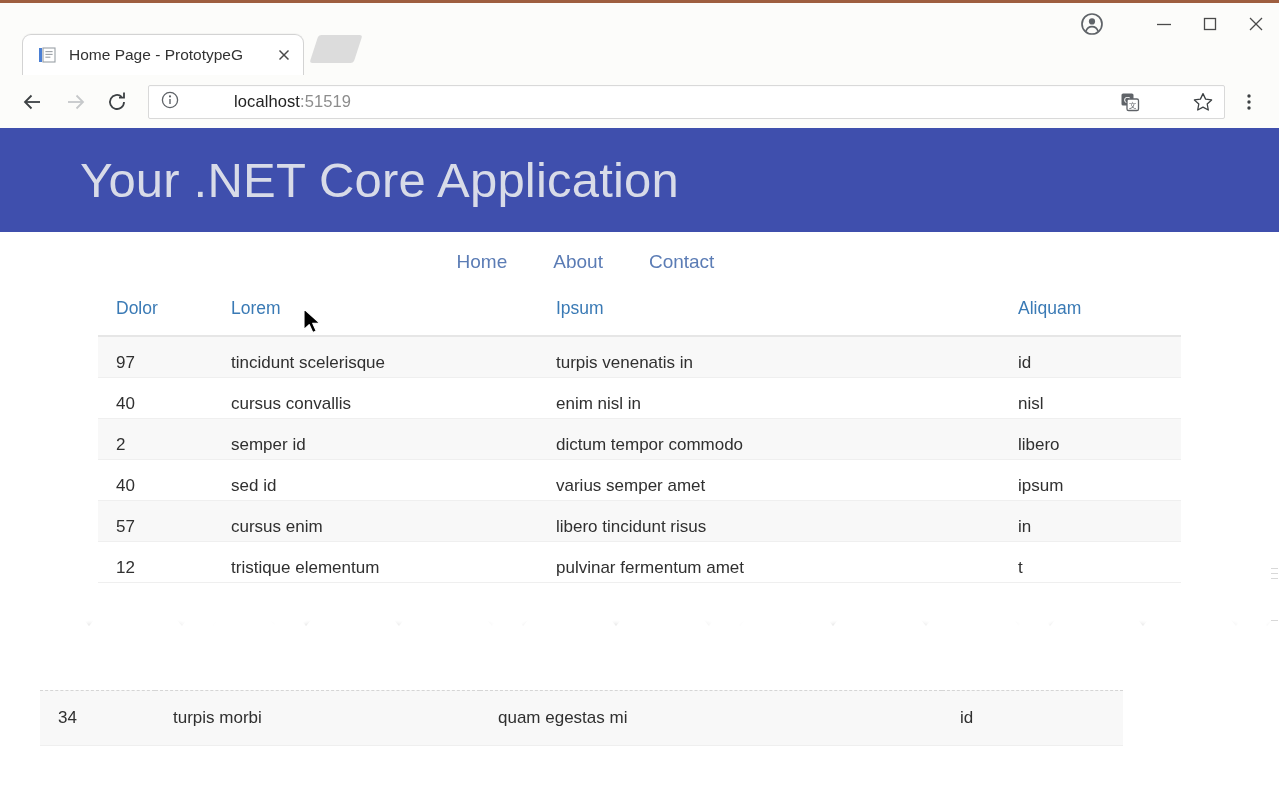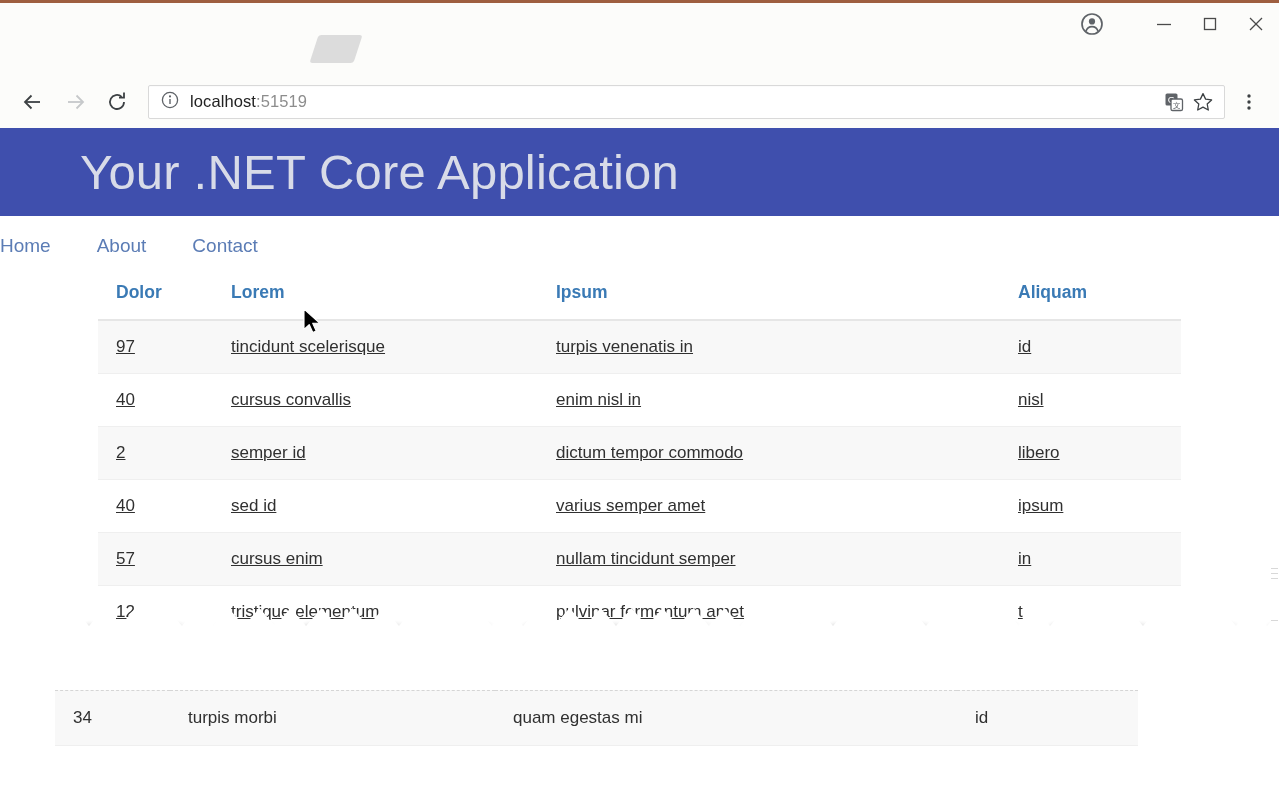--- a/index.html
+++ b/index.html
@@ -131,20 +131,21 @@
     flex: 1 1 auto;
     height: 34px;
     margin: 0 6px 0 10px;
     background: #ffffff;
     border: 1px solid #d9d9d9;
     border-radius: 2px;
     display: flex;
     align-items: center;
     padding: 0 10px 0 12px;
     box-shadow: inset 0 1px 1px rgba(0,0,0,.02);
+    gap: 44px;
   }
   .omnibox .info-icon { flex: 0 0 18px; margin-right: 11px; }
   .omni-url {
     flex: 1 1 auto;
     font-size: 16.5px;
     color: #222222;
     letter-spacing: .1px;
     white-space: nowrap;
   }
   .omni-url .dim { color: #8d8d8d; }
@@ -160,39 +161,39 @@
     position: absolute;
     top: 128px; left: 0;
     width: 1279px;
     height: 683px;
     background: #ffffff;
     overflow: hidden;
   }
 
   .banner {
     width: 100%;
-    height: 88px;
+    height: 104px;
     background: #3f4fad;
     display: flex;
     align-items: center;
     padding-left: 80px;
   }
   .banner-title {
     font-size: 49px;
     color: #d8dbe8;
     font-weight: 400;
     letter-spacing: .2px;
     line-height: 1;
   }
 
   .nav {
     height: 60px;
     display: flex;
     align-items: center;
-    justify-content: flex-start;
+    justify-content: center;
     padding-right: 108px;
     gap: 46px;
   }
   .nav a {
     font-size: 19px;
     color: #5b7cb5;
     text-decoration: none;
     white-space: nowrap;
   }
 
@@ -201,33 +202,32 @@
     position: relative;
   }
   table.grid {
     width: 1083px;
     border-collapse: collapse;
     table-layout: fixed;
   }
   table.grid th {
     text-align: left;
     font-size: 17.5px;
-    font-weight: 700;
+    font-weight: 400;
     color: #3a7ab5;
     padding: 6px 0 16px 18px;
     border-bottom: 2px solid #e6e6e6;
   }
   table.grid td {
     font-size: 17px;
     color: #303030;
-    padding: 16px 0 16px 18px;
+    padding: 16px 0 4px 18px;
     border-bottom: 1px solid #efefef;
     white-space: nowrap;
     overflow: hidden;
-    text-decoration: underline;
   }
   table.grid tbody tr:nth-child(odd) td { background: #f8f8f8; }
   table.grid tbody tr:nth-child(even) td { background: #ffffff; }
 
   .col-dolor   { width: 115px; }
   .col-lorem   { width: 325px; }
   .col-ipsum   { width: 462px; }
   .col-aliquam { width: 181px; }
 
   
@@ -292,21 +292,21 @@
       1224.5px 0, 1240px 18px, 1255.5px 0, 1271px 18px, 1286.5px 0, 1290px 6px,
       1290px 100%
     );
   }
 
   
   .lower-wrap {
     position: absolute;
     left: 0;
     width: 1279px;
-    padding: 0 55px;
+    padding: 0 40px;
   }
   table.lower {
     width: 1083px;
     border-collapse: collapse;
     table-layout: fixed;
   }
   table.lower td {
     font-size: 17px;
     color: #303030;
     padding: 17px 0 17px 18px;
@@ -373,20 +373,38 @@
           <svg width="22" height="22" viewBox="0 0 22 22" aria-hidden="true">
             <line x1="5" y1="5" x2="17" y2="17" stroke="#4a4a4a" stroke-width="1.3"></line>
             <line x1="17" y1="5" x2="5" y2="17" stroke="#4a4a4a" stroke-width="1.3"></line>
           </svg>
         </div>
 
       </div>
 
       <div class="tabstrip">
 
+        <div class="tab">
+          <span class="tab-favicon">
+            <svg width="20" height="20" viewBox="0 0 20 20" aria-hidden="true">
+              <rect x="2" y="3" width="3" height="14" fill="#4a7fd4"></rect>
+              <rect x="6" y="3" width="12" height="14" fill="#ffffff" stroke="#9aa0a6" stroke-width="1.1"></rect>
+              <line x1="8.4" y1="6.6" x2="15.6" y2="6.6" stroke="#9aa0a6" stroke-width="1.1"></line>
+              <line x1="8.4" y1="9.4" x2="15.6" y2="9.4" stroke="#9aa0a6" stroke-width="1.1"></line>
+              <line x1="8.4" y1="12.2" x2="13.4" y2="12.2" stroke="#9aa0a6" stroke-width="1.1"></line>
+            </svg>
+          </span>
+          <span class="tab-title">Home Page - PrototypeG</span>
+          <span class="tab-close">
+            <svg width="14" height="14" viewBox="0 0 14 14" aria-hidden="true">
+              <line x1="2.5" y1="2.5" x2="11.5" y2="11.5" stroke="#4a4a4a" stroke-width="1.5"></line>
+              <line x1="11.5" y1="2.5" x2="2.5" y2="11.5" stroke="#4a4a4a" stroke-width="1.5"></line>
+            </svg>
+          </span>
+        </div>
 
         <div class="tab-ghost"></div>
 
       </div>
 
     </div>
 
     <div class="toolbar">
 
       <div class="nav-btn">
@@ -494,21 +512,21 @@
           </tr>
           <tr>
             <td>40</td>
             <td>sed id</td>
             <td>varius semper amet</td>
             <td>ipsum</td>
           </tr>
           <tr>
             <td>57</td>
             <td>cursus enim</td>
-            <td>nullam tincidunt semper</td>
+            <td>libero tincidunt risus</td>
             <td>in</td>
           </tr>
           <tr>
             <td>12</td>
             <td>tristique elementum</td>
             <td>pulvinar fermentum amet</td>
             <td>t</td>
           </tr>
         </tbody>
       </table>

